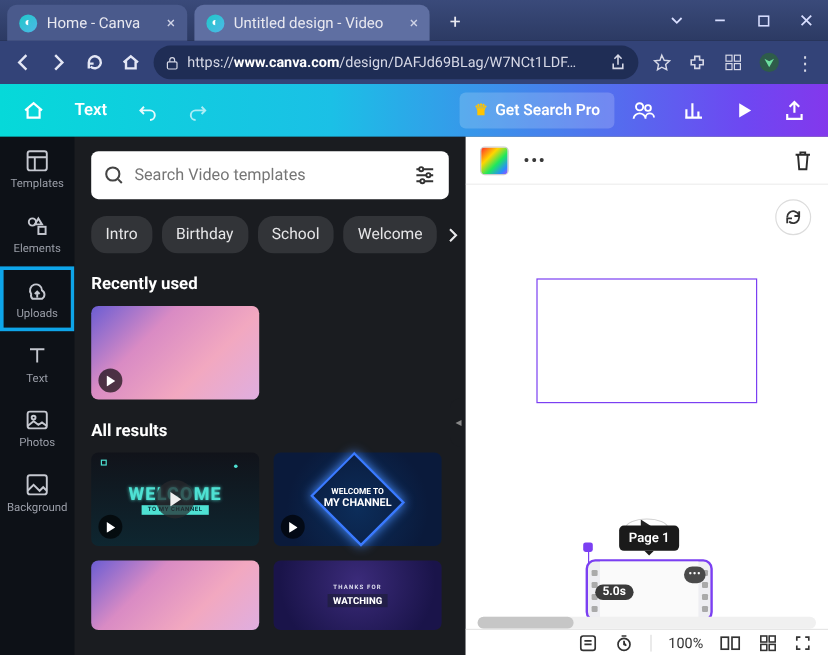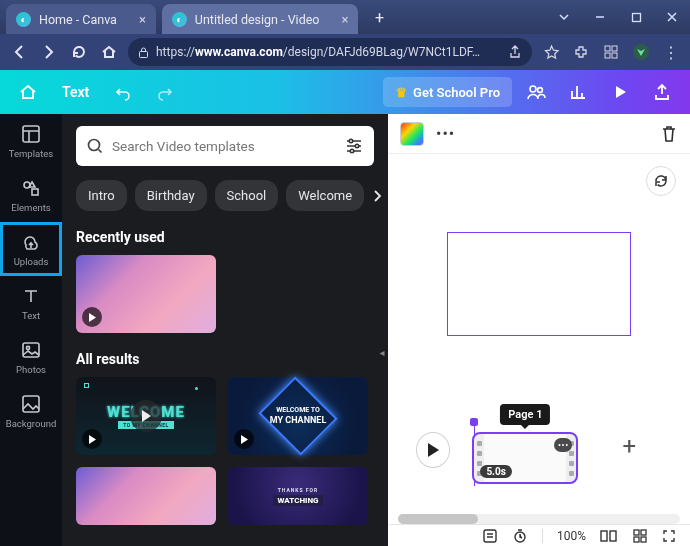--- a/index.html
+++ b/index.html
@@ -57,27 +57,27 @@
     .canvas { flex:1; background:#fff; position:relative; overflow:hidden; }
     .canvas-top { height:40px; display:flex; align-items:center; padding:0 12px; border-bottom:1px solid #eee; gap:12px; }
     .colorbox { width:24px; height:24px; border-radius:4px; background:linear-gradient(135deg,#ff2d2d,#ffd500 33%,#1ee85e 60%,#2a8aff 85%,#a84aff); border:1px solid #ccc; }
     .dots { font-size:16px; color:#3a3a3a; letter-spacing:1px; }
     .trash { margin-left:auto; }
     .canvas-stage { height:260px; position:relative; display:flex; align-items:center; justify-content:center; }
     .frame { width:184px; height:104px; border:1.5px solid #7b3ff2; background:#fff; }
     .repeatbtn { position:absolute; right:14px; top:12px; width:30px; height:30px; border-radius:50%; border:1px solid #dcdcdc; background:#fff; display:flex; align-items:center; justify-content:center; }
     .pagelabel { position:absolute; top:-28px; left:50%; transform:translateX(-50%); background:#1a1a1a; color:#fff; font-size:11px; font-weight:600; padding:4px 8px; border-radius:4px; }
     .pagelabel::after { content:""; position:absolute; bottom:-4px; left:50%; transform:translateX(-50%); border:4px solid transparent; border-top-color:#1a1a1a; border-bottom:none; }
-    .timeline { position:absolute; bottom:34px; left:0; right:0; height:80px; display:flex; gap:18px; padding:0 28px; }
+    .timeline { position:absolute; bottom:34px; left:0; right:0; height:80px; display:flex; align-items:center; gap:18px; padding:0 28px;flex-direction:column; }
     .tl-play { width:36px; height:36px; border-radius:50%; border:1px solid #d0d0d0; background:#fff; display:flex; align-items:center; justify-content:center; }
     .clip { width:106px; height:52px; border:2px solid #7b3ff2; border-radius:8px; background:#eeeef2; position:relative; display:flex; }
     .clip .perfs { width:10px; display:flex; flex-direction:column; justify-content:space-around; padding:4px 0; }
     .clip .perfs span { width:5px; height:5px; background:#aaa; border-radius:1px; margin:0 auto; }
     .clip .body { flex:1; background:#fafafa; }
-    .clip .dur { position:absolute; left:6px; bottom:4px; background:#3a3a3a; color:#fff; font-size:10px; font-weight:700; padding:1px 6px; border-radius:8px; }
+    .clip .dur { position:absolute; left:6px; bottom:16px; background:#3a3a3a; color:#fff; font-size:10px; font-weight:700; padding:1px 6px; border-radius:8px; }
     .clip .more { position:absolute; right:4px; top:4px; width:18px; height:14px; background:#4a4a4a; border-radius:7px; display:flex; align-items:center; justify-content:center; color:#fff; font-size:9px; letter-spacing:.5px; }
     .clipwrap { position:relative; margin-left:4px; }
     .addclip { color:#555; font-size:24px; font-weight:400; margin:0 26px; }
     .playhead { position:absolute; top:-8px; left:2px; width:1px; height:62px; background:#7b3ff2; }
     .playhead::before { content:""; position:absolute; top:-6px; left:-4px; width:8px; height:8px; background:#7b3ff2; border-radius:2px; }
     .hscroll { position:absolute; bottom:22px; left:10px; right:10px; height:10px; background:#f0f0f0; border-radius:5px; }
     .hscroll .thumbbar { position:absolute; left:0; width:80px; height:10px; background:#c6c6c6; border-radius:5px; }
     .footer { position:absolute; bottom:0; left:0; right:0; height:22px; border-top:1px solid #e6e6e6; display:flex; align-items:center; justify-content:flex-end; padding:0 14px; gap:14px; font-size:12px; color:#333; background:#fff; }
     .footer .divider { width:1px; height:14px; background:#ddd; }
     svg { display:block; }
@@ -196,21 +196,21 @@
       </svg>
     </div>
   <div class="iconbtn">
       <svg width="20" height="20" viewBox="0 0 20 20">
         <path d="M13 7l3 3-3 3M16 10H8a4 4 0 0 0 0 8" stroke="#fff" stroke-width="1.6" fill="none" opacity=".65"></path>
       </svg>
     </div>
   <div class="spacer"></div>
   <div class="probtn">
     <span class="crown">♛</span>
-    <span>Get School Pro</span>
+    <span>Get Search Pro</span>
   </div>
   <div class="iconbtn">
       <svg width="22" height="22" viewBox="0 0 22 22">
         <circle cx="8" cy="8" r="3" stroke="#fff" stroke-width="1.6" fill="none"></circle>
         <circle cx="15" cy="9" r="2.4" stroke="#fff" stroke-width="1.6" fill="none"></circle>
         <path d="M3 18c0-3 3-4.5 5-4.5s5 1.5 5 4.5M13 17c0-2.5 2-3.5 3.5-3.5s3.5 1 3.5 3.5" stroke="#fff" stroke-width="1.6" fill="none"></path>
       </svg>
     </div>
   <div class="iconbtn">
       <svg width="20" height="20" viewBox="0 0 20 20">

